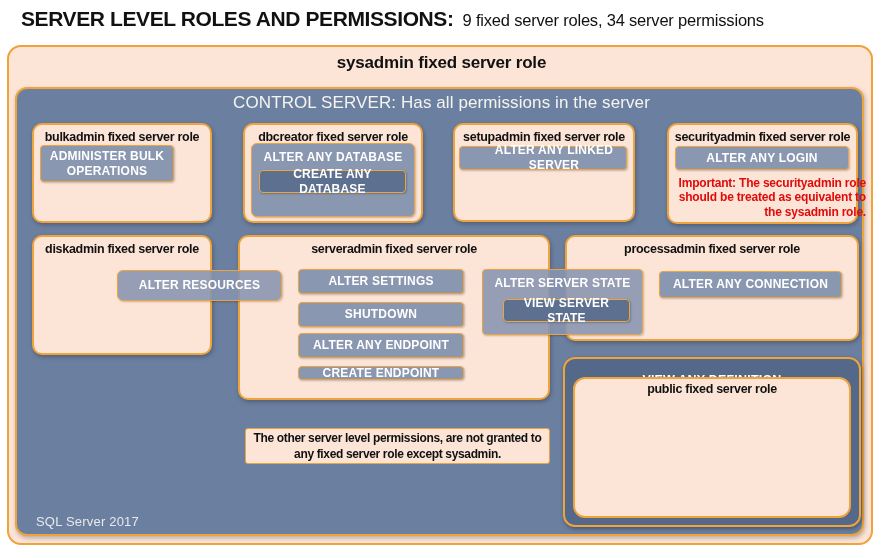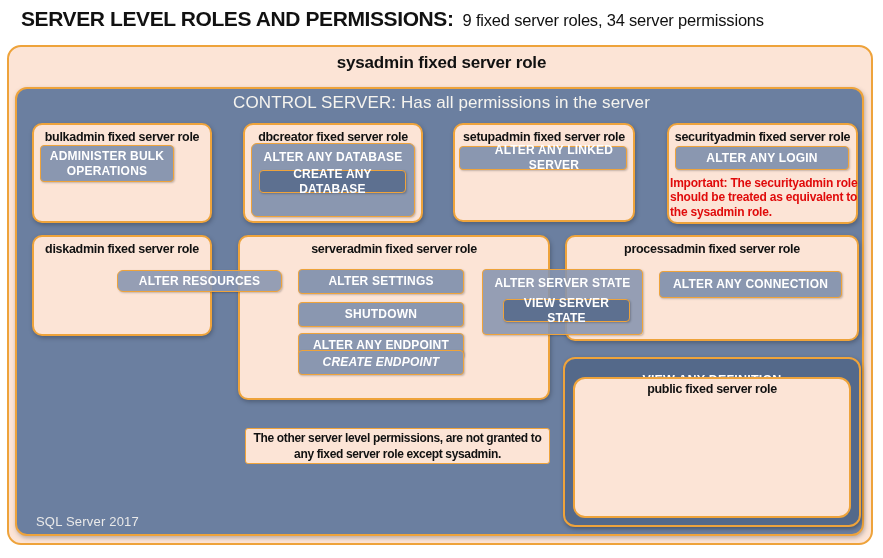--- a/index.html
+++ b/index.html
@@ -32,47 +32,47 @@
 
   
   .role-box{position:absolute;background:var(--peach);border:2px solid var(--gold);
     border-radius:10px;box-shadow:1px 2px 4px rgba(30,35,45,0.35);}
   .role-label{position:absolute;left:0;right:0;top:5px;text-align:center;
     font-size:12.5px;font-weight:700;letter-spacing:-0.3px;color:var(--text_dark);}
   #box-bulkadmin{left:32px;top:123px;width:180px;height:100px;}
   #box-dbcreator{left:243px;top:123px;width:180px;height:100px;}
   #box-setupadmin{left:453px;top:123px;width:182px;height:99px;}
   #box-securityadmin{left:667px;top:123px;width:191px;height:101px;}
-  #box-diskadmin{left:32px;top:235px;width:180px;height:101px;padding-left:8px;}
+  #box-diskadmin{left:32px;top:235px;width:180px;height:120px;padding-left:8px;}
   #box-serveradmin{left:238px;top:235px;width:312px;height:165px;}
   #box-processadmin{left:565px;top:235px;width:294px;height:106px;}
 
   
   .perm{position:absolute;background:var(--button);border:1.5px solid var(--gold);
     border-radius:4px;color:var(--text_light);font-weight:700;font-size:12px;
     letter-spacing:0.2px;display:flex;align-items:center;justify-content:center;
     text-align:center;line-height:1.25;padding:1px 6px;box-shadow:1px 1px 2px rgba(0,0,0,0.22);}
   .perm-dark{background:var(--button_dark);}
   .perm-translucent{background:rgba(134,148,175,0.88);}
 
   #perm-administer-bulk{left:40px;top:145px;width:134px;height:37px;}
   #perm-alter-any-database{left:251px;top:143px;width:164px;height:74px;border-radius:6px;
     display:block;text-align:center;padding-top:6px;}
   #perm-create-any-database{left:7px;top:26px;width:147px;height:23px;position:absolute;}
   #perm-alter-any-linked-server{left:459px;top:146px;width:168px;height:24px;padding-left:28px;}
   #perm-alter-any-login{left:675px;top:146px;width:174px;height:24px;}
   #securityadmin-warning{position:absolute;left:670px;top:176px;width:196px;
-    text-align:left;font-size:12px;font-weight:700;line-height:1.2;
+    text-align:right;font-size:12px;font-weight:700;line-height:1.2;
     letter-spacing:-0.2px;color:var(--warning_red);}
   #perm-alter-settings{left:298px;top:269px;width:166px;height:25px;}
   #perm-shutdown{left:298px;top:302px;width:166px;height:25px;}
   #perm-alter-any-endpoint{left:298px;top:333px;width:166px;height:25px;}
-  #perm-create-endpoint{left:298px;top:350px;width:166px;height:25px;font-style:italic;}
+  #perm-create-endpoint{left:298px;top:366px;width:166px;height:14px;}
   #perm-alter-any-connection{left:659px;top:271px;width:183px;height:27px;}
-  #perm-alter-resources{left:117px;top:270px;width:165px;height:22px;border-radius:6px;}
+  #perm-alter-resources{left:117px;top:270px;width:165px;height:31px;border-radius:6px;}
   #perm-alter-server-state{left:482px;top:269px;width:161px;height:66px;border-radius:4px;
     display:block;text-align:center;padding-top:6px;}
   #perm-view-server-state{left:20px;top:29px;width:127px;height:23px;position:absolute;}
 
   
   #view-any-definition-box{position:absolute;left:563px;top:357px;width:298px;height:170px;
     background:var(--panel_dark);border:2px solid var(--gold);border-radius:12px;
     box-shadow:1px 2px 4px rgba(20,25,35,0.4);}
   #view-any-definition-label{position:absolute;left:0;right:0;top:5px;text-align:center;
     font-size:12.5px;font-weight:700;letter-spacing:0.2px;color:var(--text_light);margin-top:9px;}

